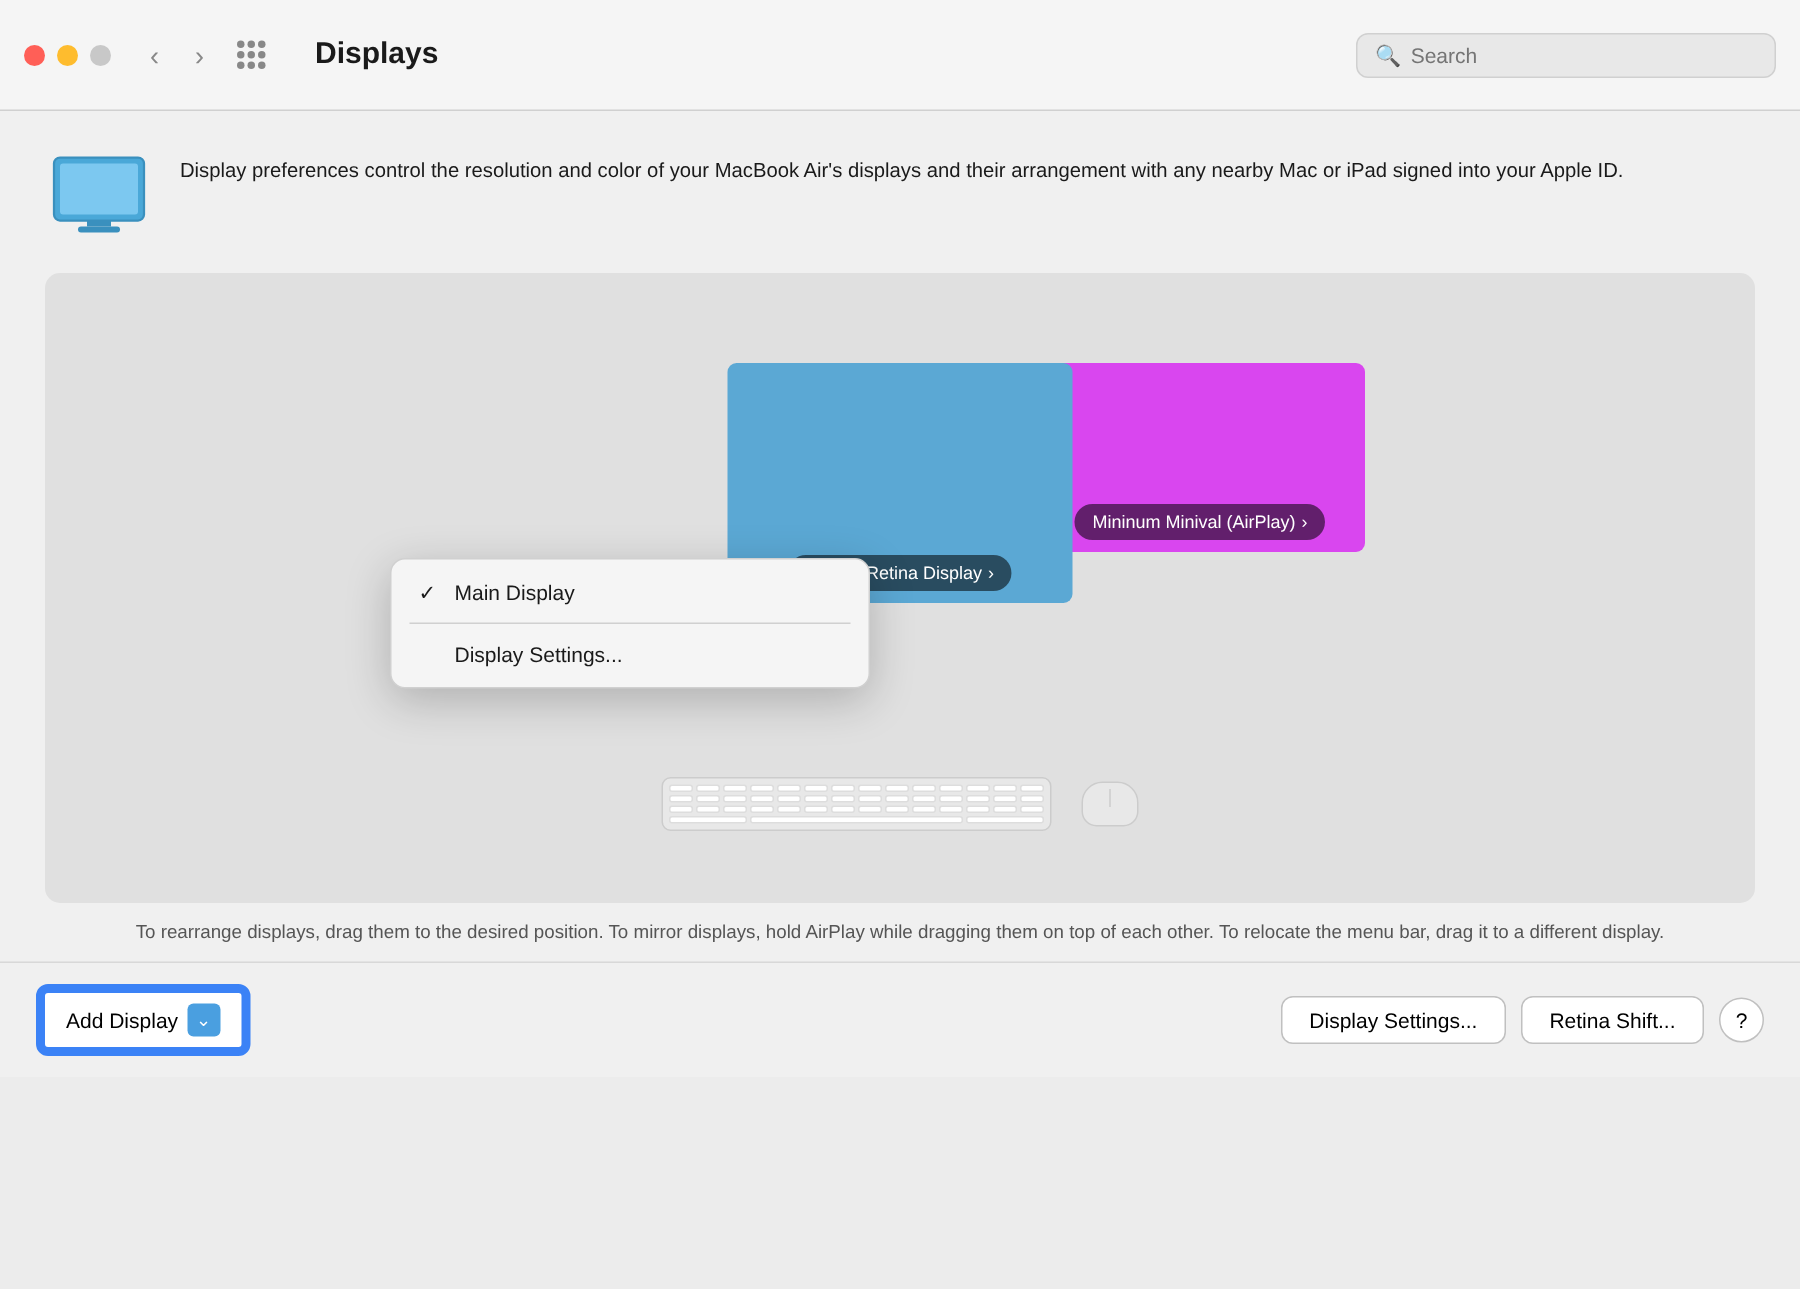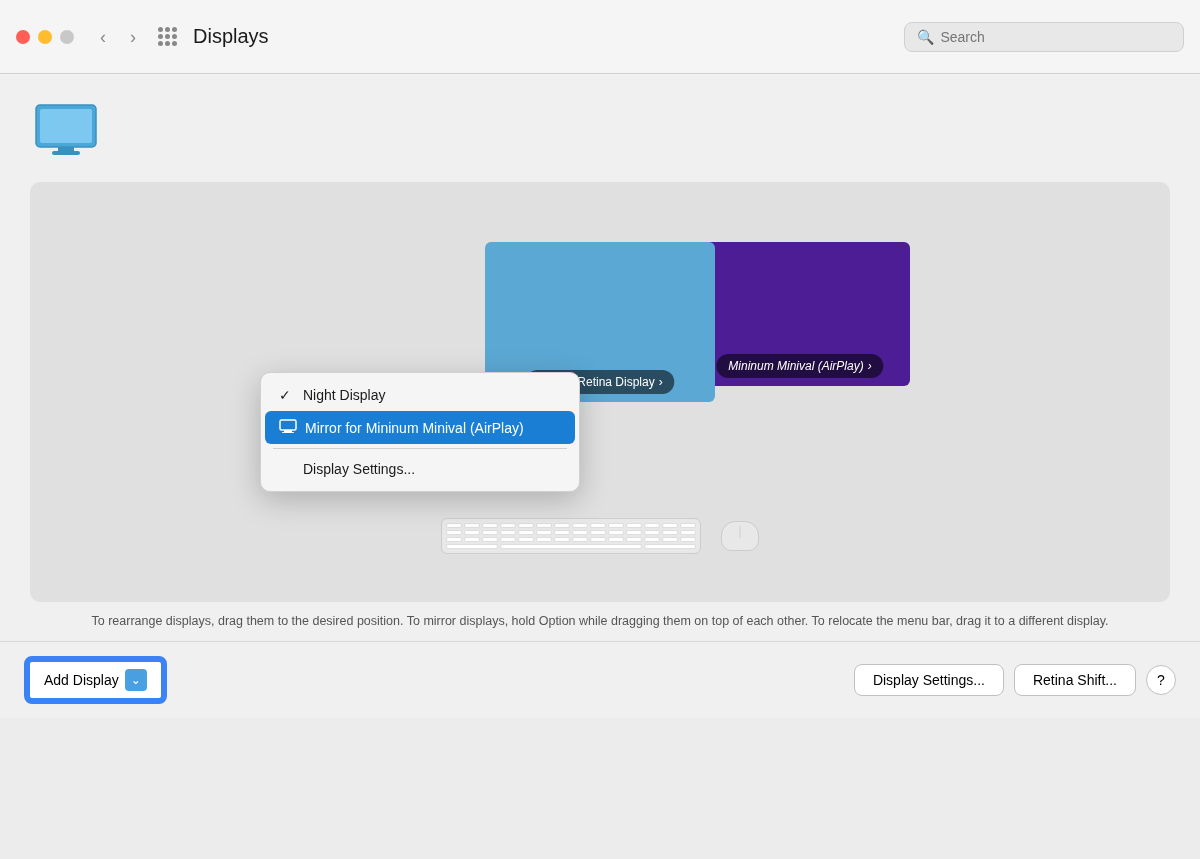--- a/index.html
+++ b/index.html
@@ -52,23 +52,24 @@
       margin: 0 4px;
     }
     .grid-dot {
       width: 5px;
       height: 5px;
       border-radius: 50%;
       background: #888;
     }
     .titlebar-title {
       font-size: 20px;
-      font-weight: 400;
+      font-weight: 700;
       color: #1a1a1a;
       flex: 1;
+      margin-left: 17px;
     }
     .search-bar {
       display: flex;
       align-items: center;
       background: #e8e8e8;
       border: 1px solid #d0d0d0;
       border-radius: 8px;
       padding: 6px 12px;
       gap: 6px;
       width: 280px;
@@ -168,25 +169,24 @@
       align-items: center;
       gap: 4px;
     }
 
     
     .airplay-display {
       position: absolute;
       left: calc(50% + 90px);
       top: 30px;
       width: 220px;
-      height: 144px;
-      background: #4c1d95;
+      height: 126px;
+      background: #d946ef;
       border-radius: 6px;
       z-index: 1;
-      font-style: italic;
     }
     .airplay-display-label {
       position: absolute;
       bottom: 8px;
       left: 50%;
       transform: translateX(-50%);
       background: rgba(0,0,0,0.55);
       color: #fff;
       font-size: 12px;
       font-weight: 500;
@@ -390,20 +390,21 @@
 
   <div class="description-row">
     <div class="display-icon-box">
       <svg class="display-icon-svg" viewBox="0 0 64 54" fill="none" xmlns="http://www.w3.org/2000/svg">
         <rect x="2" y="2" width="60" height="42" rx="4" fill="#4aa8d8" stroke="#3a90be" stroke-width="1.5"></rect>
         <rect x="6" y="6" width="52" height="34" rx="2" fill="#7cc8f0"></rect>
         <rect x="24" y="44" width="16" height="4" fill="#3a90be"></rect>
         <rect x="18" y="48" width="28" height="4" rx="2" fill="#3a90be"></rect>
       </svg>
     </div>
+    <p class="description-text">Display preferences control the resolution and color of your MacBook Air's displays and their arrangement with any nearby Mac or iPad signed into your Apple ID.</p>
   </div>
 
   <div class="arrangement-area">
     <div class="displays-container">
 
       <div class="builtin-display">
         <div class="builtin-display-label">
           <span>Built-in Retina Display</span>
           <span>›</span>
         </div>
@@ -413,34 +414,24 @@
         <div class="airplay-display-label">
           <span>Mininum Minival (AirPlay)</span>
           <span>›</span>
         </div>
       </div>
 
       <div class="dropdown-menu">
 
         <div class="dropdown-item">
           <span class="checkmark">✓</span>
-          <span>Night Display</span>
+          <span>Main Display</span>
         </div>
 
 
-        <div class="dropdown-item selected">
-          <span class="dropdown-item-icon">
-            <svg width="18" height="14" viewBox="0 0 18 14" fill="none" xmlns="http://www.w3.org/2000/svg">
-              <rect x="1" y="1" width="16" height="10" rx="1.5" stroke="white" stroke-width="1.5"></rect>
-              <rect x="5" y="11" width="8" height="2" fill="white"></rect>
-              <rect x="3" y="13" width="12" height="1" rx="0.5" fill="white"></rect>
-            </svg>
-          </span>
-          <span>Mirror for Mininum Minival (AirPlay)</span>
-        </div>
 
         <div class="dropdown-divider"></div>
 
         <div class="dropdown-item">
           <span class="checkmark">&nbsp;</span>
           <span>Display Settings...</span>
         </div>
       </div>
     </div>
 
@@ -492,21 +483,21 @@
             <div class="key"></div>
           <div class="key" style="grid-column: span 3"></div>
             <div class="key" style="grid-column: span 8"></div>
             <div class="key" style="grid-column: span 3"></div>
         </div>
         <div class="mouse-img"></div>
       </div>
     </div>
   </div>
 
-  <p class="footer-text">To rearrange displays, drag them to the desired position. To mirror displays, hold Option while dragging them on top of each other. To relocate the menu bar, drag it to a different display.</p>
+  <p class="footer-text">To rearrange displays, drag them to the desired position. To mirror displays, hold AirPlay while dragging them on top of each other. To relocate the menu bar, drag it to a different display.</p>
 </div>
 
 <div class="bottom-toolbar">
   <button class="add-display-btn">
     <span>Add Display</span>
     <div class="add-display-chevron">
       <span>⌄</span>
     </div>
   </button>
   <div class="spacer"></div>

